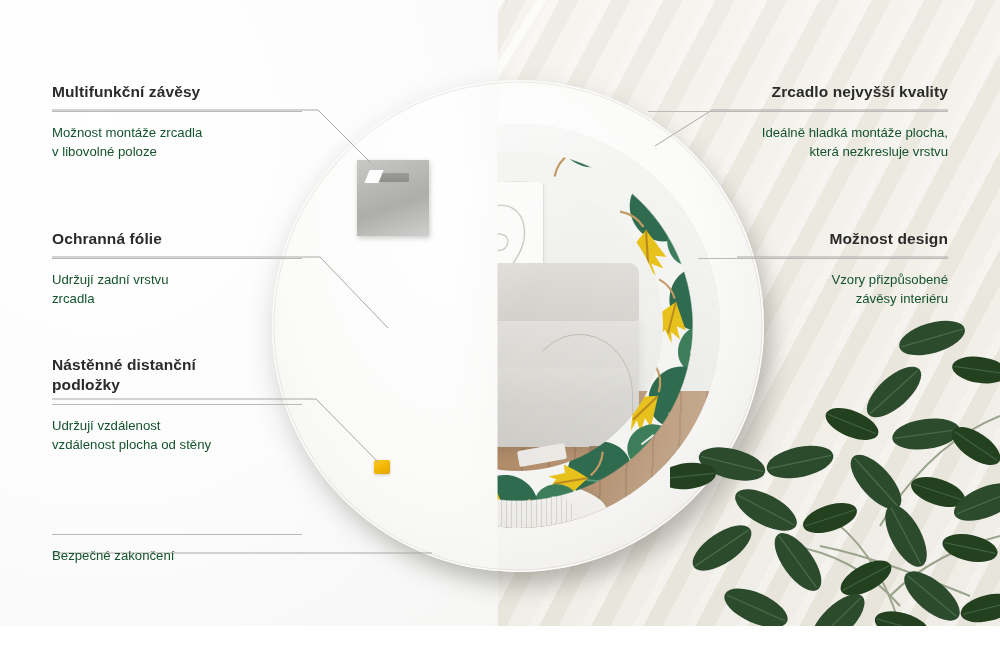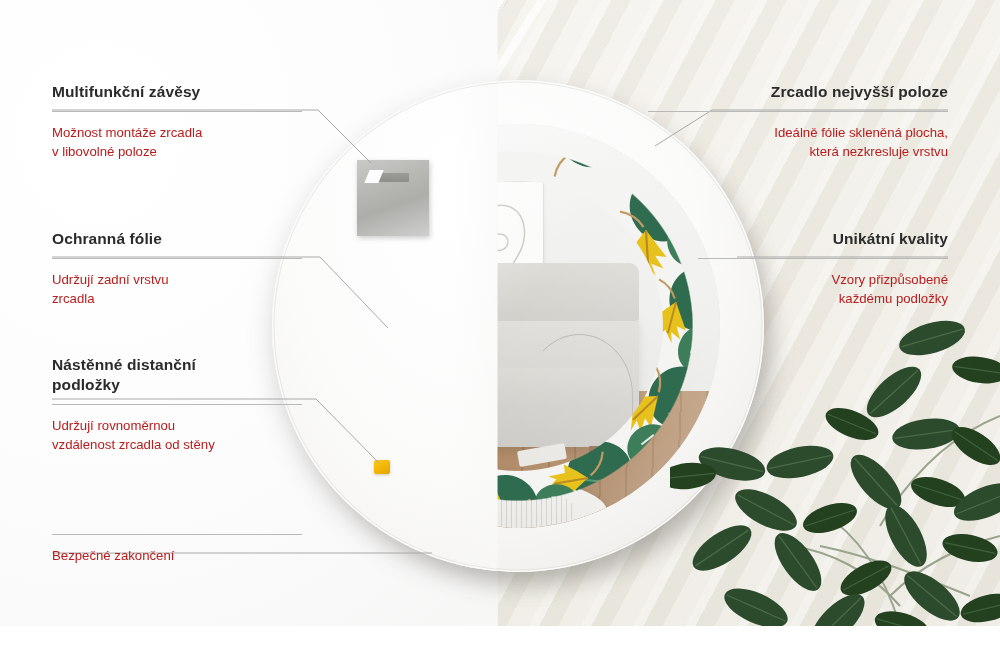--- a/index.html
+++ b/index.html
@@ -166,21 +166,21 @@
   .plant{position:absolute;right:0;bottom:0;width:330px;height:330px;pointer-events:none;}
 
   
   .callout{position:absolute;}
   .c-title{
     font-size:15.5px;font-weight:bold;color:#2b2b2b;letter-spacing:.1px;
     line-height:1.3;
   }
   .c-rule{height:1px;background:#b9b9b7;margin:9px 0 11px 0;}
   .c-body{
-    font-size:13.2px;color:#b91c1c;line-height:1.45;font-weight:400;
+    font-size:13.2px;color:#14532d;line-height:1.45;font-weight:400;
   }
   .right .c-title,.right .c-body{text-align:right;}
 
   .leader{position:absolute;pointer-events:none;}
   .leader line{stroke:#a9a9a7;stroke-width:1;}
 </style>
 </head>
 <body>
 
 <div id="stage">
@@ -448,43 +448,43 @@
     </div>
   </div>
 
   <div class="callout left" style="left:52px;top:355px;width:250px">
     <div class="c-title">
       <div>Nástěnné distanční</div>
       <div>podložky</div>
     </div>
     <div class="c-rule"></div>
     <div class="c-body">
-      <div>Udržují rovnoměrnou</div>
-      <div>vzdálenost zrcadla od stěny</div>
+      <div>Udržují vzdálenost</div>
+      <div>vzdálenost plocha od stěny</div>
     </div>
   </div>
 
   <div class="callout left" style="left:52px;top:525px;width:250px">
     <div class="c-rule"></div>
     <div class="c-body">
       <div>Bezpečné zakončení</div>
     </div>
   </div>
 
   <div class="callout right" style="left:648px;top:82px;width:300px">
-    <div class="c-title">Zrcadlo nejvyšší poloze</div>
-    <div class="c-rule"></div>
-    <div class="c-body">
-      <div>Ideálně fólie skleněná plocha,</div>
+    <div class="c-title">Zrcadlo nejvyšší kvality</div>
+    <div class="c-rule"></div>
+    <div class="c-body">
+      <div>Ideálně hladká montáže plocha,</div>
       <div>která nezkresluje vrstvu</div>
     </div>
   </div>
 
   <div class="callout right" style="left:698px;top:229px;width:250px">
-    <div class="c-title">Unikátní kvality</div>
+    <div class="c-title">Možnost design</div>
     <div class="c-rule"></div>
     <div class="c-body">
       <div>Vzory přizpůsobené</div>
-      <div>každému podložky</div>
+      <div>závěsy interiéru</div>
     </div>
   </div>
 
 </div>
 
 </body></html>

